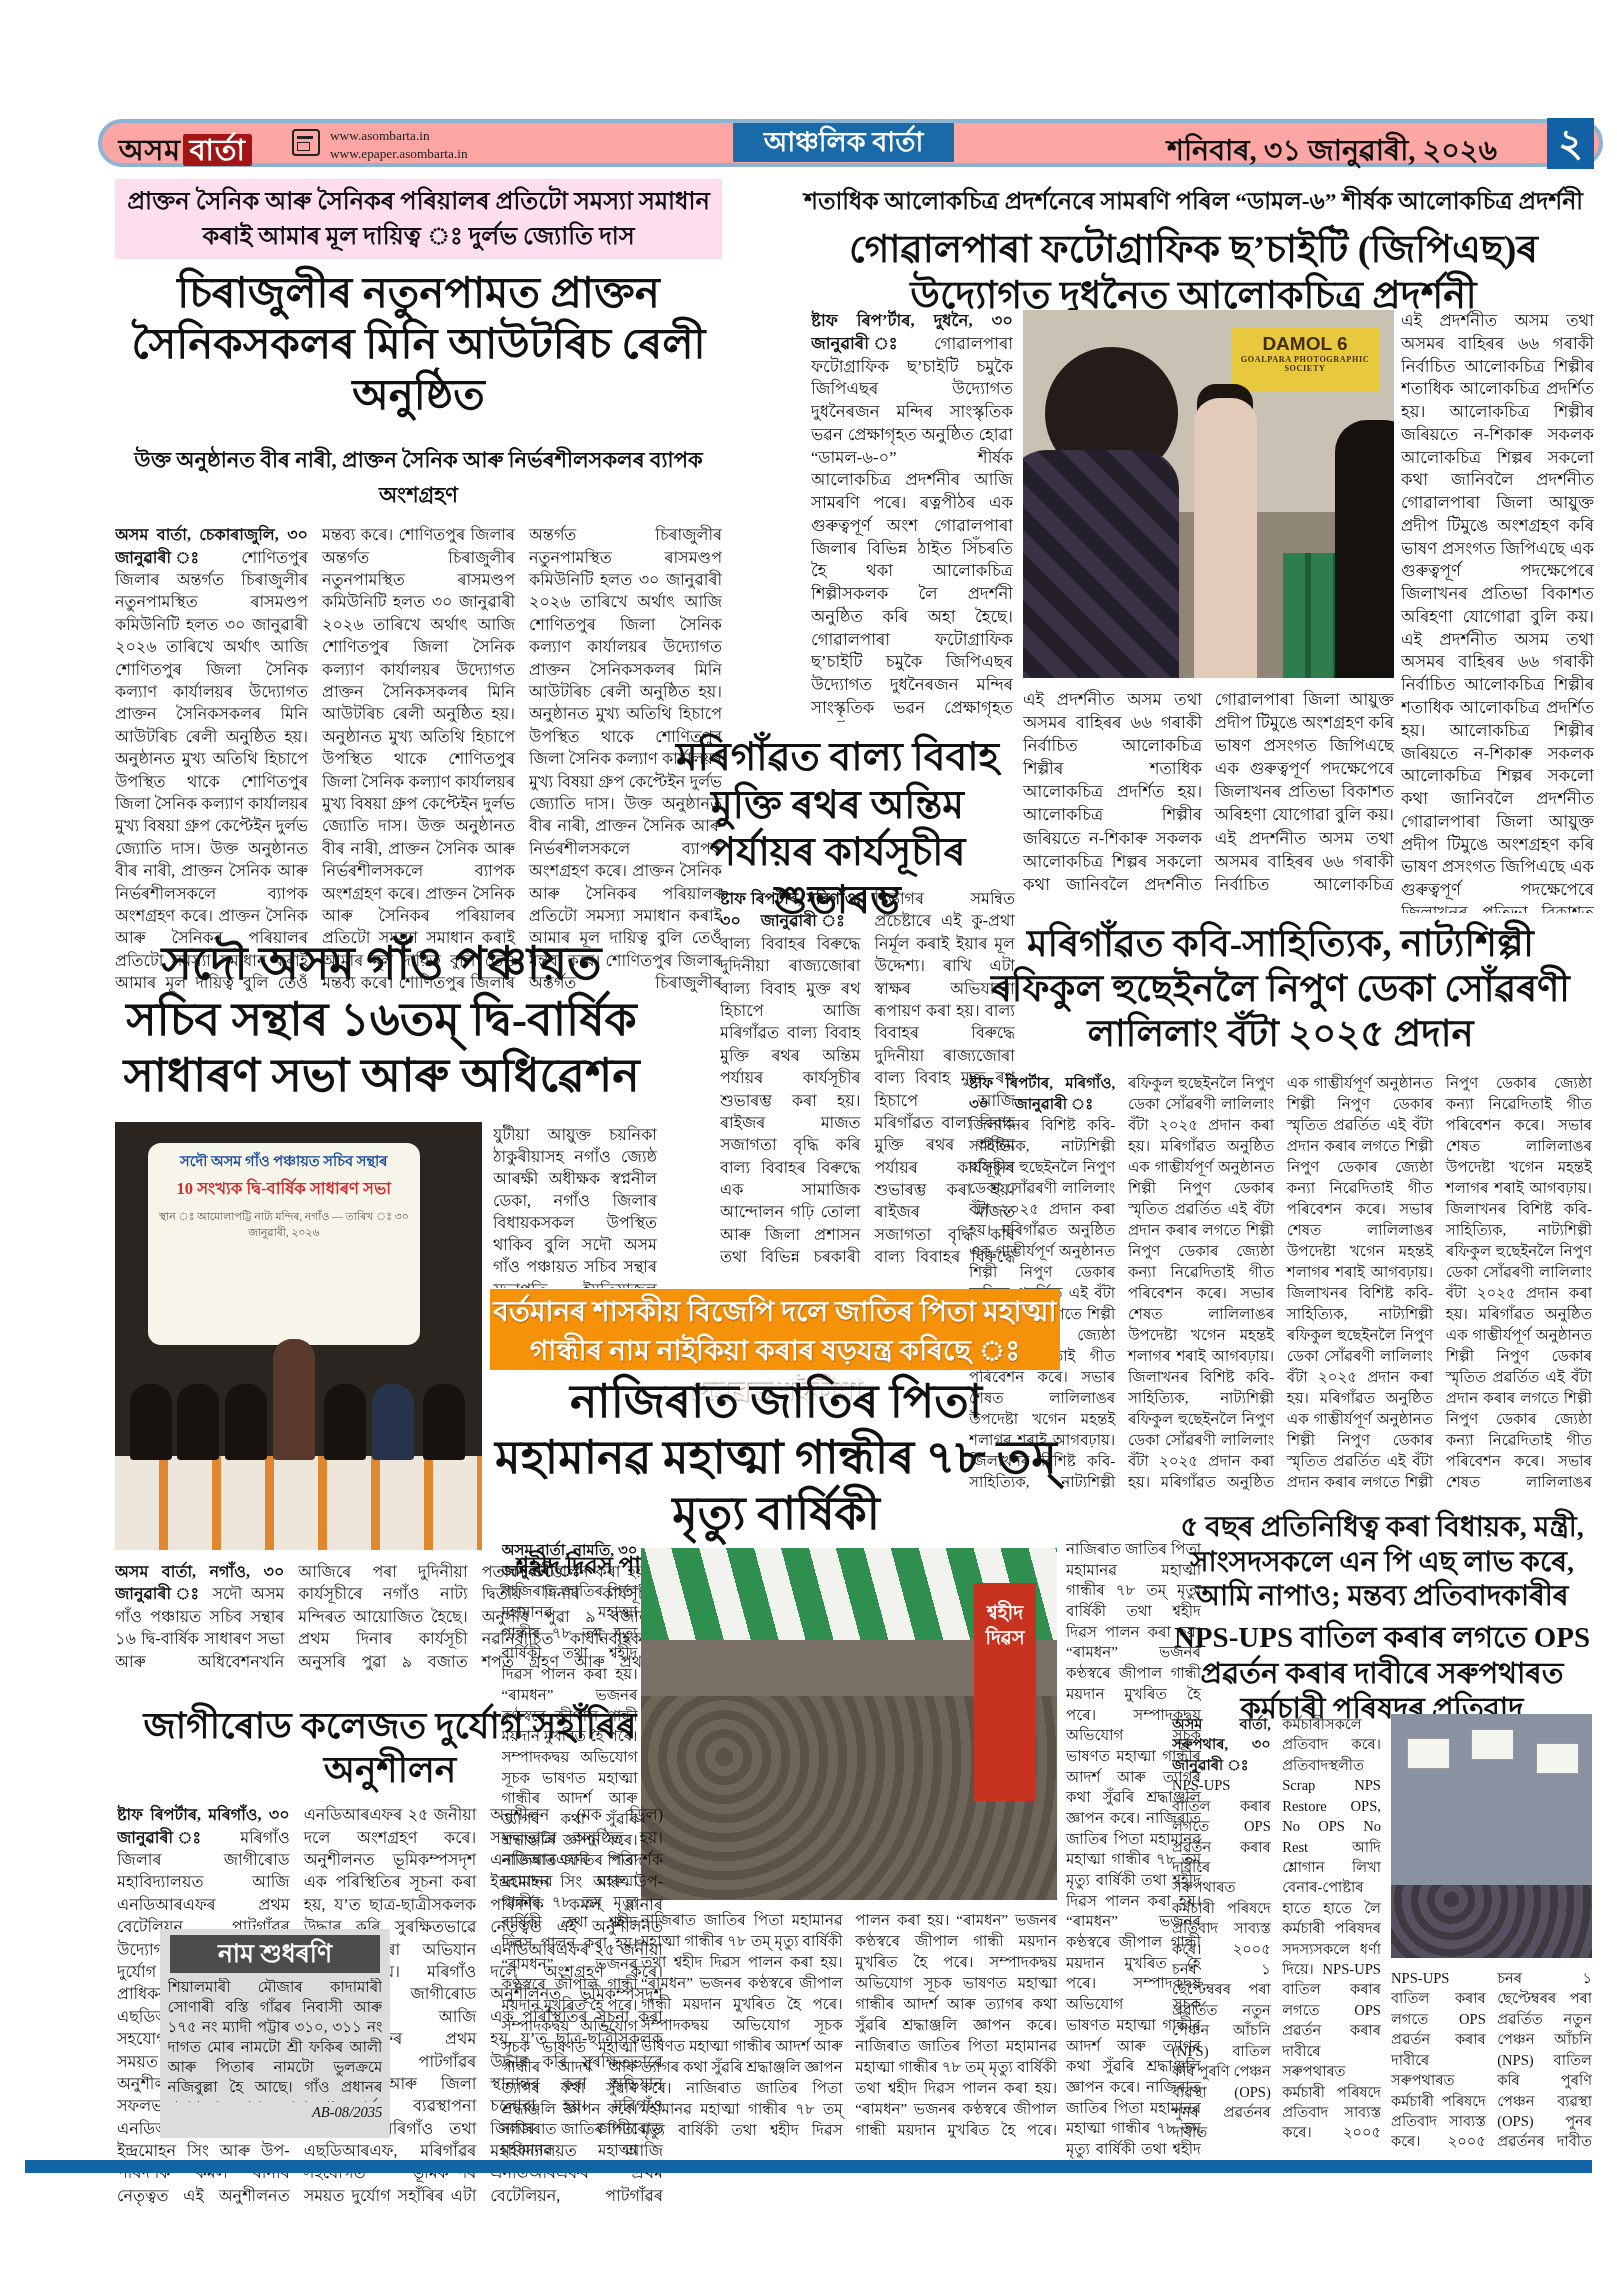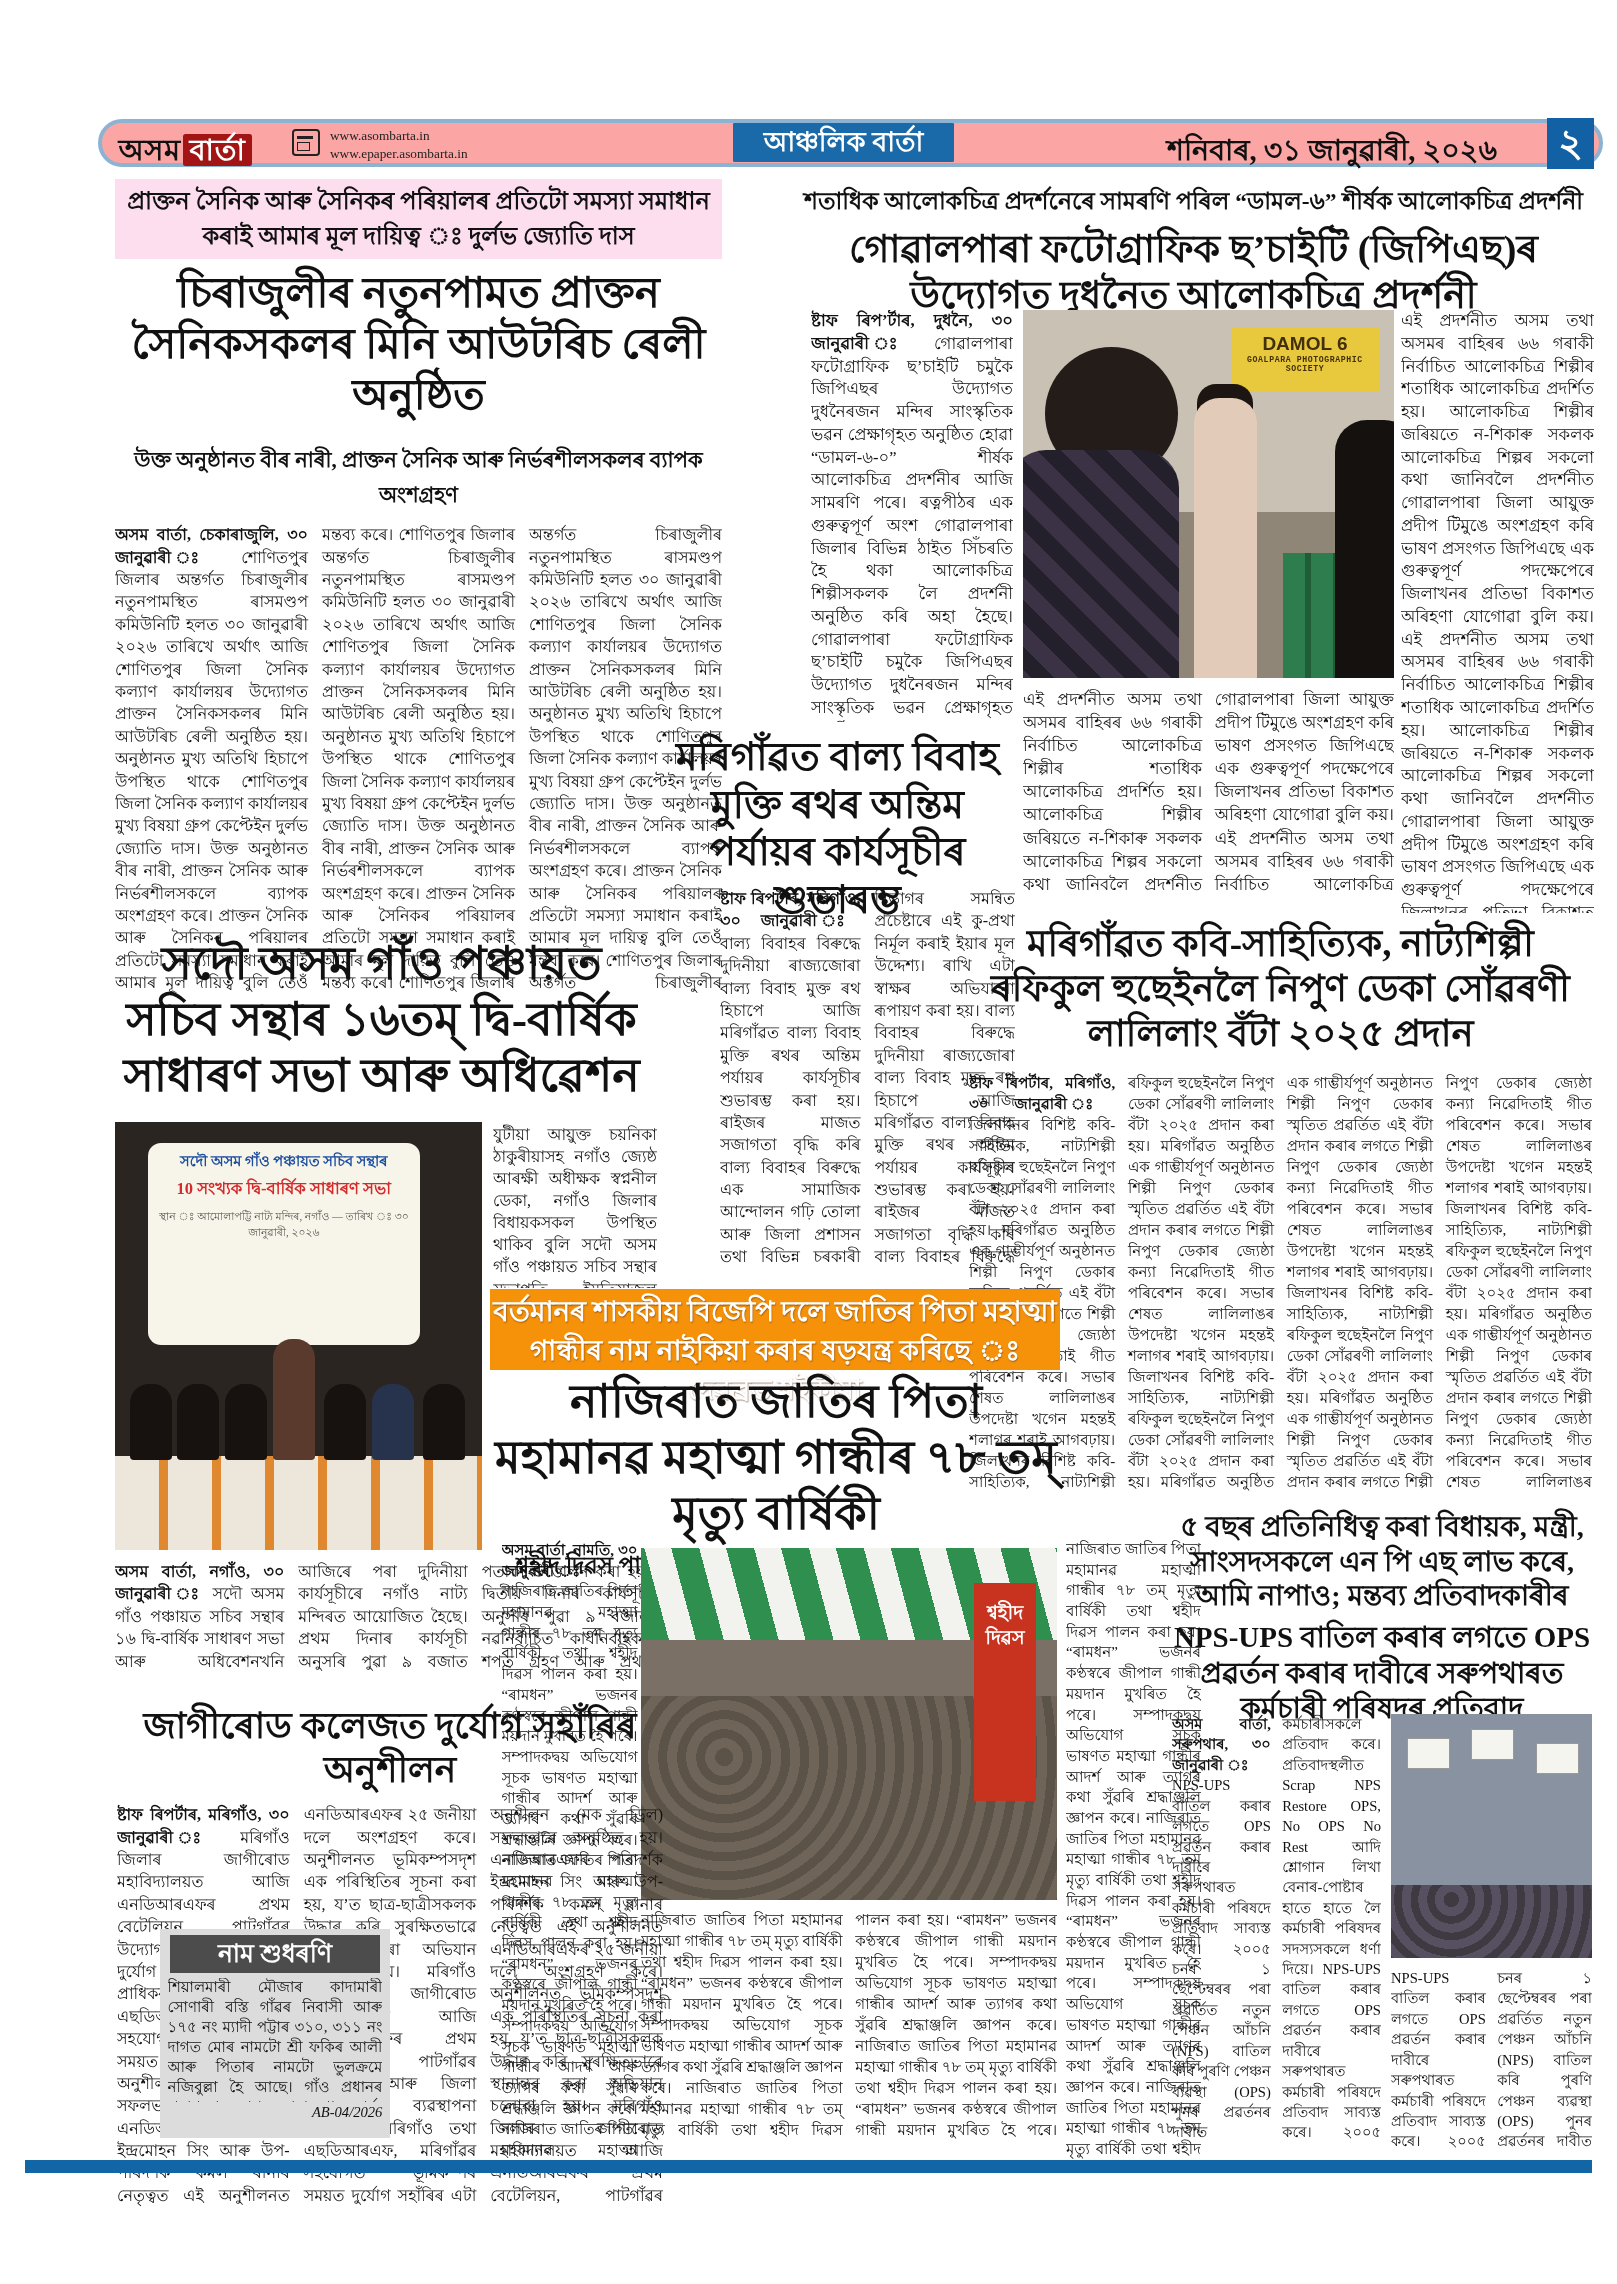--- a/index.html
+++ b/index.html
@@ -36,21 +36,21 @@
   .pb-l3{color:#c81f1f;font-size:34px;font-weight:bold;margin-top:5px;}
   .pb-l4{color:#555;font-size:10.8px;margin-top:6.3px;line-height:1.4;}
   .pb-table{position:absolute;left:0;bottom:0;width:100%;height:22%;
       background:repeating-linear-gradient(90deg,#ece7da 0 44px,#e0882f 44px 53px);}
   .pb-person{position:absolute;width:42px;height:76px;background:#17120f;border-radius:19px 19px 3.8px 3.8px;bottom:21%;}
   
   .pc{background:linear-gradient(180deg,#c9c1b4 0 55%,#8f8678 55% 100%);}
   .pc-banner{position:absolute;right:4%;top:5%;width:40%;height:17%;background:#e8c93e;color:#43300a;
       text-align:center;font-weight:bold;overflow:hidden;}
   .pc-b1{font-size:19px;margin-top:5px;font-family:"Liberation Sans",sans-serif;}
-  .pc-b2{font-size:8.2px;letter-spacing:0.6px;font-family:Liberation Mono, monospace;}
+  .pc-b2{font-size:8.2px;letter-spacing:0.6px;font-family:Liberation Serif, serif;}
   .pc-head{position:absolute;left:6%;top:10%;width:133px;height:133px;border-radius:50%;background:#241c18;}
   .pc-body{position:absolute;left:-4%;top:38%;width:46%;height:62%;border-radius:38px 38px 0 0;
       background:repeating-linear-gradient(45deg,#3b3246 0 16.5px,#23202c 16.5px 33px);}
   .pc-lady{position:absolute;left:46%;top:24%;width:17%;height:76%;border-radius:25px 25px 0 0;background:#e3cbb9;}
   .pc-hair{position:absolute;left:47%;top:20%;width:15%;height:26%;border-radius:19px;background:#1c1512;}
   .pc-chairs{position:absolute;right:0;bottom:0;width:30%;height:34%;
       background:repeating-linear-gradient(90deg,#2e7d4f 0 21.6px,#1f5c38 21.6px 28px);}
   .pc-man2{position:absolute;right:-6%;top:30%;width:22%;height:70%;border-radius:32px 32px 0 0;background:#14110e;}
   
   .pf{background:#7a7065;}
@@ -208,19 +208,19 @@
     <div class="headline" style="font-size:36px;">জাগীৰোড কলেজত দুৰ্যোগ সহাঁৰিৰ অনুশীলন</div>
     <div class="bodycols" style="margin-top:11.4px;height:409px;column-count:3;column-gap:14px;">
       <strong>ষ্টাফ ৰিপৰ্টাৰ, মৰিগাঁও, ৩০ জানুৱাৰী ঃ</strong>
       <span>মৰিগাঁও জিলাৰ জাগীৰোড মহাবিদ্যালয়ত আজি এনডিআৰএফৰ প্ৰথম বেটেলিয়ন, পাটগাঁৱৰ উদ্যোগত আৰু জিলা দুৰ্যোগ ব্যৱস্থাপনা প্ৰাধিকৰণ, মৰিগাঁও তথা এছডিআৰএফ, মৰিগাঁৱৰ সহযোগত ভূমিকম্পৰ সময়ত দুৰ্যোগ সহাঁৰিৰ এটা অনুশীলন (মক ড্ৰিল) সফলভাৱে অনুষ্ঠিত হয়। এনডিআৰএফৰ পৰিদৰ্শক ইন্দ্ৰমোহন সিং আৰু উপ-পৰিদৰ্শক কমল ৰানাৰ নেতৃত্বত এই অনুশীলনত এনডিআৰএফৰ ২৫ জনীয়া দলে অংশগ্ৰহণ কৰে। অনুশীলনত ভূমিকম্পসদৃশ এক পৰিস্থিতিৰ সূচনা কৰা হয়, য’ত ছাত্ৰ-ছাত্ৰীসকলক উদ্ধাৰ কৰি সুৰক্ষিতভাৱে স্থানান্তৰ কৰা অভিযান চলোৱা হয়। মৰিগাঁও জিলাৰ জাগীৰোড মহাবিদ্যালয়ত আজি এনডিআৰএফৰ প্ৰথম বেটেলিয়ন, পাটগাঁৱৰ উদ্যোগত আৰু জিলা দুৰ্যোগ ব্যৱস্থাপনা প্ৰাধিকৰণ, মৰিগাঁও তথা এছডিআৰএফ, মৰিগাঁৱৰ সহযোগত ভূমিকম্পৰ সময়ত দুৰ্যোগ সহাঁৰিৰ এটা অনুশীলন (মক ড্ৰিল) সফলভাৱে অনুষ্ঠিত হয়। এনডিআৰএফৰ পৰিদৰ্শক ইন্দ্ৰমোহন সিং আৰু উপ-পৰিদৰ্শক কমল ৰানাৰ নেতৃত্বত এই অনুশীলনত এনডিআৰএফৰ ২৫ জনীয়া দলে অংশগ্ৰহণ কৰে। অনুশীলনত ভূমিকম্পসদৃশ এক পৰিস্থিতিৰ সূচনা কৰা হয়, য’ত ছাত্ৰ-ছাত্ৰীসকলক উদ্ধাৰ কৰি সুৰক্ষিতভাৱে স্থানান্তৰ কৰা অভিযান চলোৱা হয়। মৰিগাঁও জিলাৰ জাগীৰোড মহাবিদ্যালয়ত আজি এনডিআৰএফৰ প্ৰথম বেটেলিয়ন, পাটগাঁৱৰ উদ্যোগত আৰু জিলা দুৰ্যোগ ব্যৱস্থাপনা প্ৰাধিকৰণ, মৰিগাঁও তথা এছডিআৰএফ, মৰিগাঁৱৰ সহযোগত ভূমিকম্পৰ সময়ত দুৰ্যোগ সহাঁৰিৰ এটা অনুশীলন (মক ড্ৰিল) সফলভাৱে অনুষ্ঠিত হয়। এনডিআৰএফৰ পৰিদৰ্শক ইন্দ্ৰমোহন সিং আৰু উপ-পৰিদৰ্শক কমল ৰানাৰ নেতৃত্বত এই অনুশীলনত এনডিআৰএফৰ ২৫ জনীয়া দলে অংশগ্ৰহণ কৰে। অনুশীলনত ভূমিকম্পসদৃশ এক পৰিস্থিতিৰ সূচনা কৰা হয়, য’ত ছাত্ৰ-ছাত্ৰীসকলক উদ্ধাৰ কৰি সুৰক্ষিতভাৱে স্থানান্তৰ কৰা অভিযান চলোৱা হয়।</span>
     </div>
   </div>
 
   <div class="abs" id="corr-box">
     <div id="corr-title">নাম শুধৰণি</div>
     <div id="corr-body">শিয়ালমাৰী মৌজাৰ কাদামাৰী সোণাৰী বস্তি গাঁৱৰ নিবাসী আৰু ১৭৫ নং ম্যাদী পট্টাৰ ৩১০, ৩১১ নং দাগত মোৰ নামটো শ্ৰী ফকিৰ আলী আৰু পিতাৰ নামটো ভুলক্ৰমে নজিবুল্লা হৈ আছে। গাঁও প্ৰধানৰ প্ৰমাণ পত্ৰ, শপত নামা, পান কাৰ্ড, ভোটাৰ তালিকাৰ তথ্য মতে মোৰ নামটো হৈছে ফকিৰ আলী আৰু পিতাৰ শুদ্ধ নাম ঁ নাদেৰ আলী হ’ব লাগে।</div>
-    <div id="corr-ref">AB-04/2026</div>
+    <div id="corr-ref">AB-08/2035</div>
   </div>
 
   <div class="abs" id="bottom-rule"></div>
 
 </div>
 
 
 </body></html>

